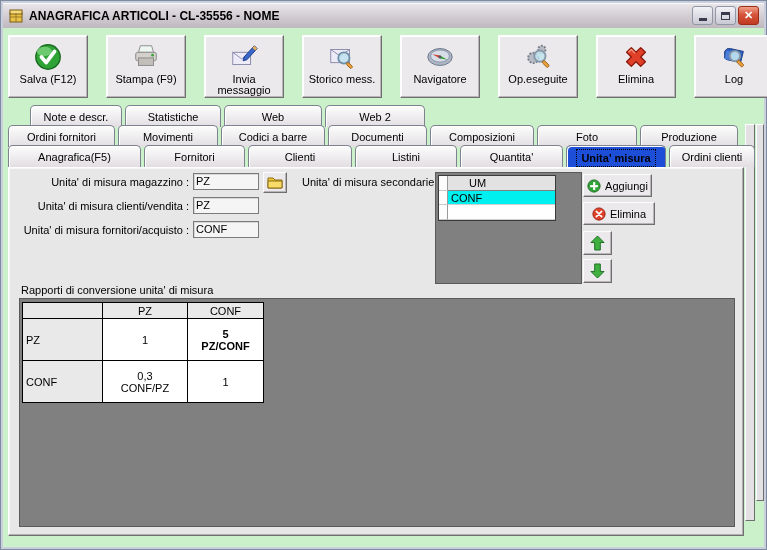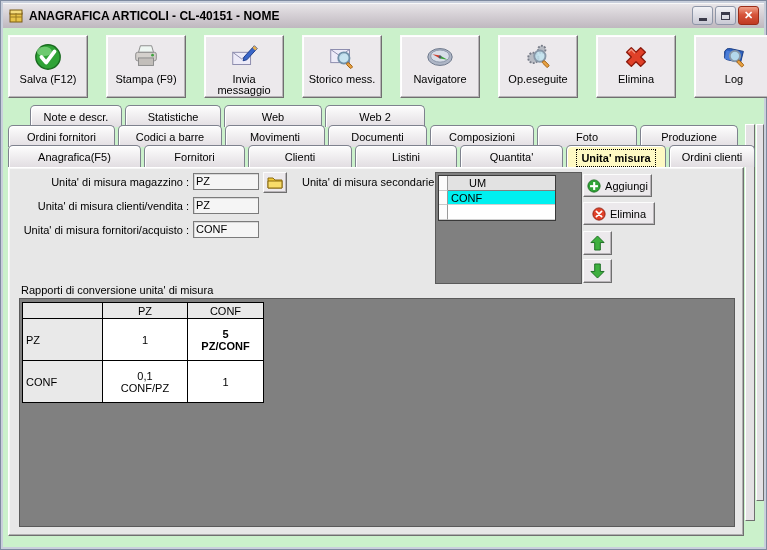--- a/index.html
+++ b/index.html
@@ -37,21 +37,21 @@
 
   
   .tabrow { position:absolute; display:flex; gap:3px; }
   .tab { height:22px; background:linear-gradient(to bottom,#FDFDFD,#E2DEE2);
     border:1px solid #7E828E; border-bottom:none; border-radius:5px 5px 0 0;
     display:flex; align-items:center; justify-content:center;
     box-shadow:inset 1px 1px 0 #FFFFFF; }
   .tabrow1 { top:77px; left:27px; z-index:1; }
   .tabrow2 { top:97px; left:5px; z-index:2; }
   .tabrow3 { top:117px; left:5px; z-index:3; }
-  .tab.active { background:#fef9c3; height:24px; z-index:6; font-weight:bold; position:relative; }
+  .tab.active { background:#1d4ed8; height:24px; z-index:6; font-weight:bold; position:relative; }
   .tab.active .focusbox { outline:1px dotted #000; padding:2px 4px; }
 
   
   .page { position:absolute; left:5px; top:139px; width:736px; height:369px; background:#E7E7E7;
     border:1px solid; border-color:#FFFFFF #6F6F6F #6F6F6F #FFFFFF; z-index:5;
     box-shadow:inset -1px -1px 0 #AFAFAF, inset 1px 1px 0 #F6F6F6; }
   .stackstrip { position:absolute; background:#E4E1E4; border:1px solid;
     border-color:#FFFFFF #6F6F6F #6F6F6F #FFFFFF; z-index:1; }
   .stripA { left:742px; top:96px; width:10px; height:397px; }
   .stripB { left:753px; top:96px; width:8px; height:377px; }
@@ -88,21 +88,21 @@
 
 <div class="win">
 
   <div class="titlebar">
     <svg width="16" height="16" viewBox="0 0 16 16">
       <rect x="2" y="5" width="12" height="9" fill="#E8C34A" stroke="#7A5A10"></rect>
       <rect x="2" y="2" width="12" height="4" fill="#F4DC7E" stroke="#7A5A10"></rect>
       <line x1="8" y1="5" x2="8" y2="14" stroke="#9A7A20"></line>
       <line x1="2" y1="9" x2="14" y2="9" stroke="#9A7A20"></line>
     </svg>
-    <div class="title-text">ANAGRAFICA ARTICOLI - CL-40151 - NOME</div>
+    <div class="title-text">ANAGRAFICA ARTICOLI - CL-35556 - NOME</div>
     <div class="winbtns">
       <div class="winbtn">
           <div class="minglyph"></div>
         </div>
       <div class="winbtn">
           <div class="maxglyph"></div>
         </div>
       <div class="winbtn close">
           <span>✕</span>
         </div>
@@ -233,25 +233,25 @@
         </div>
       <div class="tab" style="width:100px">
           <span>Web 2</span>
         </div>
     </div>
 
     <div class="tabrow tabrow2">
       <div class="tab" style="width:107px">
           <span>Ordini fornitori</span>
         </div>
+      <div class="tab" style="width:100px">
+          <span>Movimenti</span>
+        </div>
       <div class="tab" style="width:104px">
           <span>Codici a barre</span>
-        </div>
-      <div class="tab" style="width:100px">
-          <span>Movimenti</span>
         </div>
       <div class="tab" style="width:99px">
           <span>Documenti</span>
         </div>
       <div class="tab" style="width:104px">
           <span>Composizioni</span>
         </div>
       <div class="tab" style="width:100px">
           <span>Foto</span>
         </div>
@@ -365,21 +365,21 @@
             <span>1</span>
             <span></span>
           </div>
           <div class="ccell boldcell">
             <span>5</span>
             <span>PZ/CONF</span>
           </div>
 
           <div class="ccell rowlbl">CONF</div>
           <div class="ccell">
-            <span>0,1</span>
+            <span>0,3</span>
             <span>CONF/PZ</span>
           </div>
           <div class="ccell">
             <span>1</span>
             <span></span>
           </div>
         </div>
       </div>
 
     </div>

